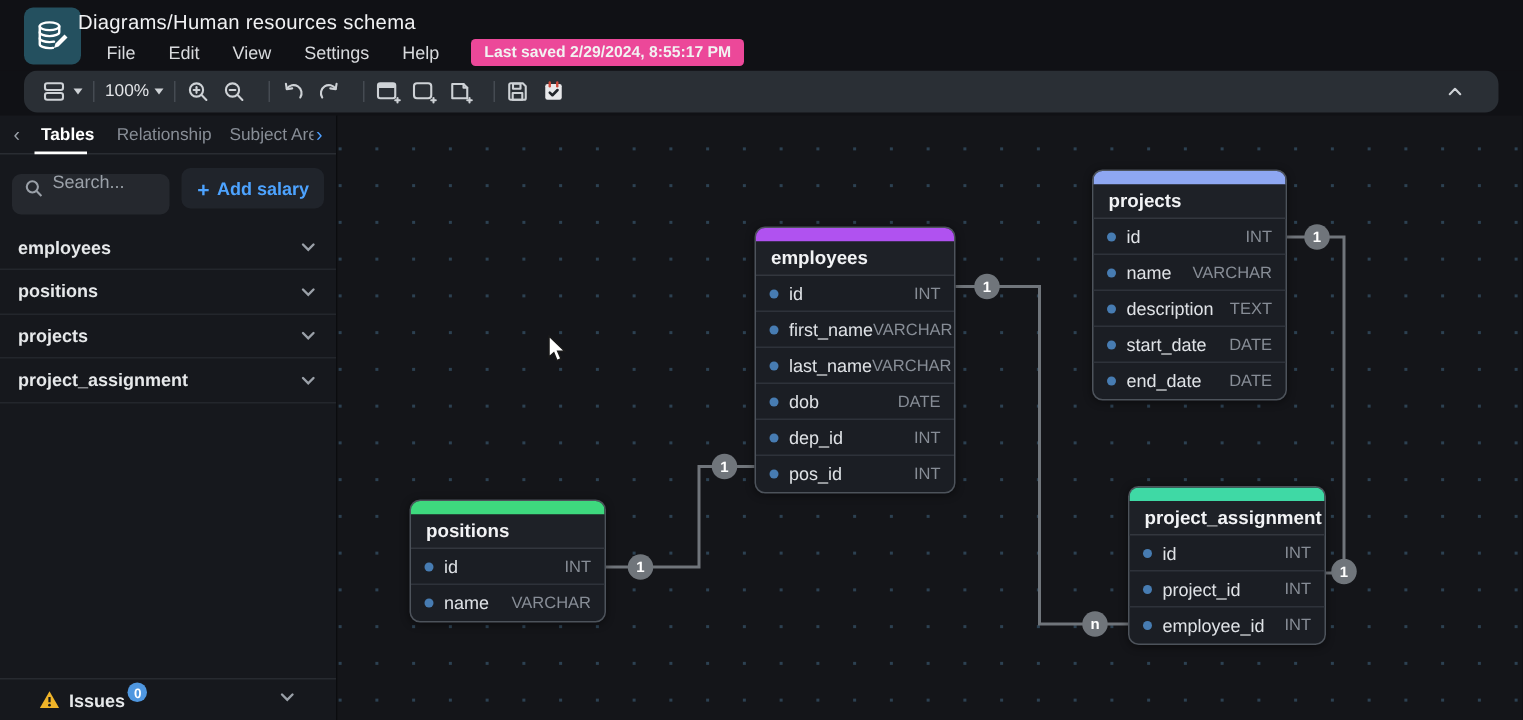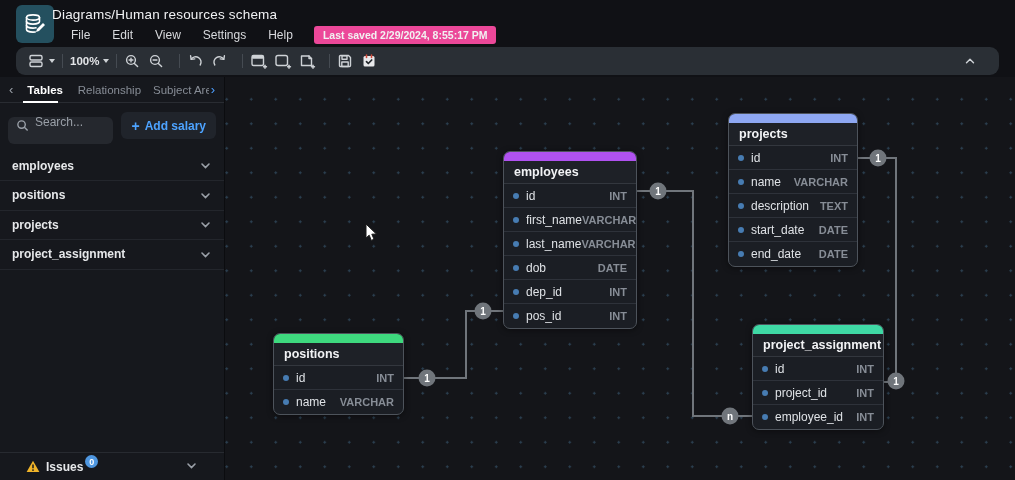--- a/index.html
+++ b/index.html
@@ -14,21 +14,21 @@
   .menu-row { position:absolute; left:60px; top:25px; display:flex; align-items:center; height:20px; }
   .menu-item { font-size:12px; color:#d8dadd; padding:0 11px; cursor:default; }
   .saved-badge { margin-left:10px; font-size:10.5px; font-weight:bold; color:#f2f2f2;
                  background:#ec4899; border-radius:3px; padding:3px 9px; white-space:nowrap; }
 
   
   .toolbar-strip { height:30px; padding:0 16px; }
   .toolbar { height:28px; background:#2a2f35; border-radius:9px; display:flex;
              align-items:center; padding:0 12px; }
   .tbtn { height:22px; min-width:24px; display:flex; align-items:center; justify-content:space-between;
-          color:#ced2d6; border-radius:4px;font-weight:bold; }
+          color:#ced2d6; border-radius:4px; }
   .tbtn svg { stroke:currentColor; fill:none; stroke-width:1.4; stroke-linecap:round; stroke-linejoin:round; }
   .caret { width:0; height:0; border-left:3.5px solid transparent; border-right:3.5px solid transparent;
            border-top:4px solid #ced2d6; margin-left:4px; }
   .tdiv { width:1px; height:14px; background:#454b52; margin:0 7px; }
   .zoom-label { font-size:11.5px; color:#e3e5e8; }
   .tb-spacer { flex:1; }
 
   
   .body { display:flex; height:403px; }
 
@@ -82,21 +82,21 @@
 
   .table-card { position:absolute; z-index:2; background:#1b1e24; border:1px solid #4d535b;
                 border-radius:7px; overflow:hidden; box-shadow:0 1px 6px rgba(0,0,0,.45); }
   .strip { height:9px; }
   .tname { height:23px; line-height:23px; padding:0 10px; font-size:12.5px; font-weight:bold;
            color:#f2f3f5; background:#1e2127; border-bottom:1px solid #33373e; }
   .frow { height:24px; display:flex; align-items:center; padding:0 9px; border-bottom:1px solid #2e323a; }
   .frow:last-child { border-bottom:none; }
   .fdot { width:6px; height:6px; border-radius:3px; background:#477cb2; margin-right:7px; flex:none; }
   .fname { font-size:12px; color:#dfe2e6; }
-  .ftype { margin-left:auto; font-size:11px; color:#878d96;font-weight:bold; }
+  .ftype { margin-left:auto; font-size:11px; color:#878d96; }
 
   .cursor { position:absolute; z-index:5; }
 </style>
 </head>
 <body>
 
 <div class="header">
   <div class="logo">
     <svg width="26" height="26" viewBox="0 0 26 26">
       <g stroke="#ffffff" stroke-width="1.6" fill="none" stroke-linecap="round">

